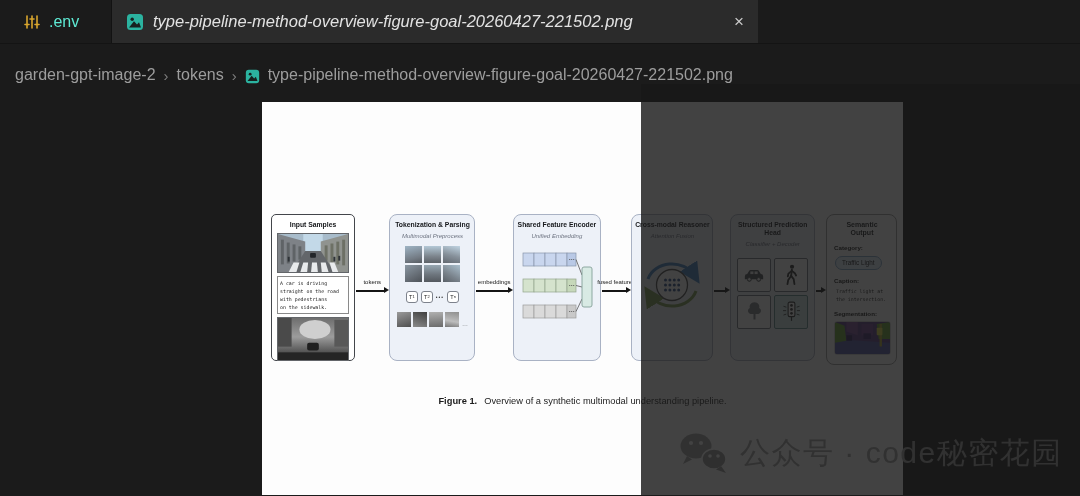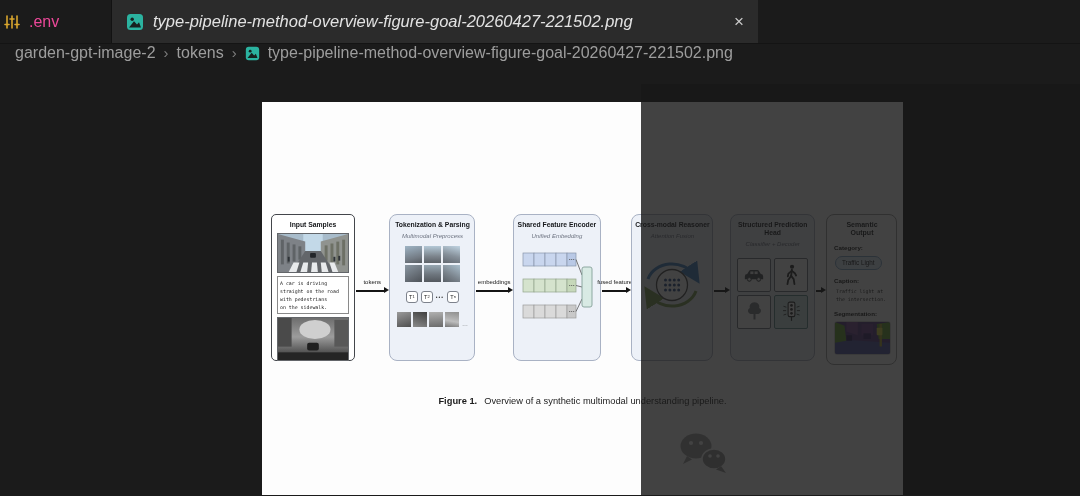--- a/index.html
+++ b/index.html
@@ -2,25 +2,25 @@
 <html><head>
 <meta charset="utf-8">
 <style>
   * { box-sizing: border-box; margin: 0; padding: 0; }
   html,body { width:1080px; height:496px; overflow:hidden; background:#1b1b1b;
     font-family:"Liberation Sans","DejaVu Sans",sans-serif; }
 
   
   .tabbar { display:flex; height:44px; background:#1b1b1b; border-bottom:1px solid #141414; }
   .tab { display:flex; align-items:center; height:100%; gap:9px; padding:0 14px; }
-  .tab.env { width:112px; padding-left:4px; border-right:1px solid #121212; color:#ec4899; font-size:16px; }
+  .tab.env { width:112px; padding-left:24px; border-right:1px solid #121212; color:#5eead4; font-size:16px; }
   .tab.active { width:646px; background:#2b2b2b; color:#e2e2e2; }
   .tab-filename { font-style:italic; font-size:16.5px; white-space:nowrap; overflow:hidden; }
   .close-btn { margin-left:auto; color:#cbcbcb; font-size:17px; line-height:1; cursor:pointer; }
-  .breadcrumb { display:flex; align-items:flex-start; height:40px; background:#1b1b1b;
+  .breadcrumb { display:flex; align-items:flex-end; height:40px; background:#1b1b1b;
     padding-left:15px; gap:8px; color:#9d9d9d; font-size:16px; white-space:nowrap; }
   .crumb-sep { color:#7e7e7e; font-size:15px; }
 
   
   .main { position:relative; height:411px; background:#1b1b1b; }
   .canvas { position:absolute; left:262px; top:18px; width:641px; height:393px;
     background:#fdfdfd; z-index:1; }
 
   
   .pipeline { position:absolute; left:9px; top:112px; width:626px; display:flex; align-items:flex-start; }
@@ -431,17 +431,18 @@
         <ellipse cx="18" cy="14" rx="15.5" ry="12.5" fill="#a0a0a0"></ellipse>
         <path d="M9 24 l-4 8 9-4.5 Z" fill="#a0a0a0"></path>
         <circle cx="13" cy="11" r="2.1" fill="#fdfdfd"></circle>
         <circle cx="23" cy="11" r="2.1" fill="#fdfdfd"></circle>
         <ellipse cx="36" cy="27" rx="12" ry="10" fill="#949494" stroke="#fdfdfd" stroke-width="1.6"></ellipse>
         <path d="M43 34 l5 7 -10-3.5 Z" fill="#949494"></path>
         <circle cx="32" cy="24" r="1.8" fill="#fdfdfd"></circle>
         <circle cx="40" cy="24" r="1.8" fill="#fdfdfd"></circle>
       </svg>
     </span>
+    <span class="wm-text">公众号 · code秘密花园</span>
   </div>
 
   <div class="wm-shade"></div>
 
 </div>
 
 </body></html>

